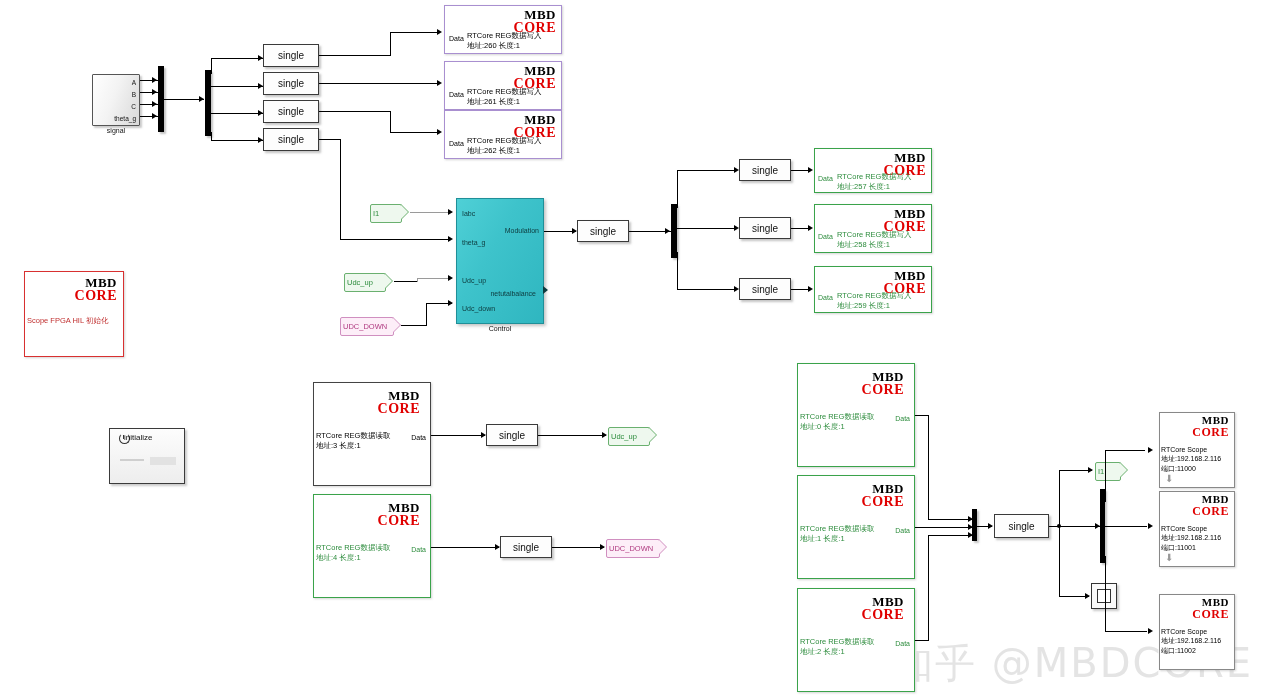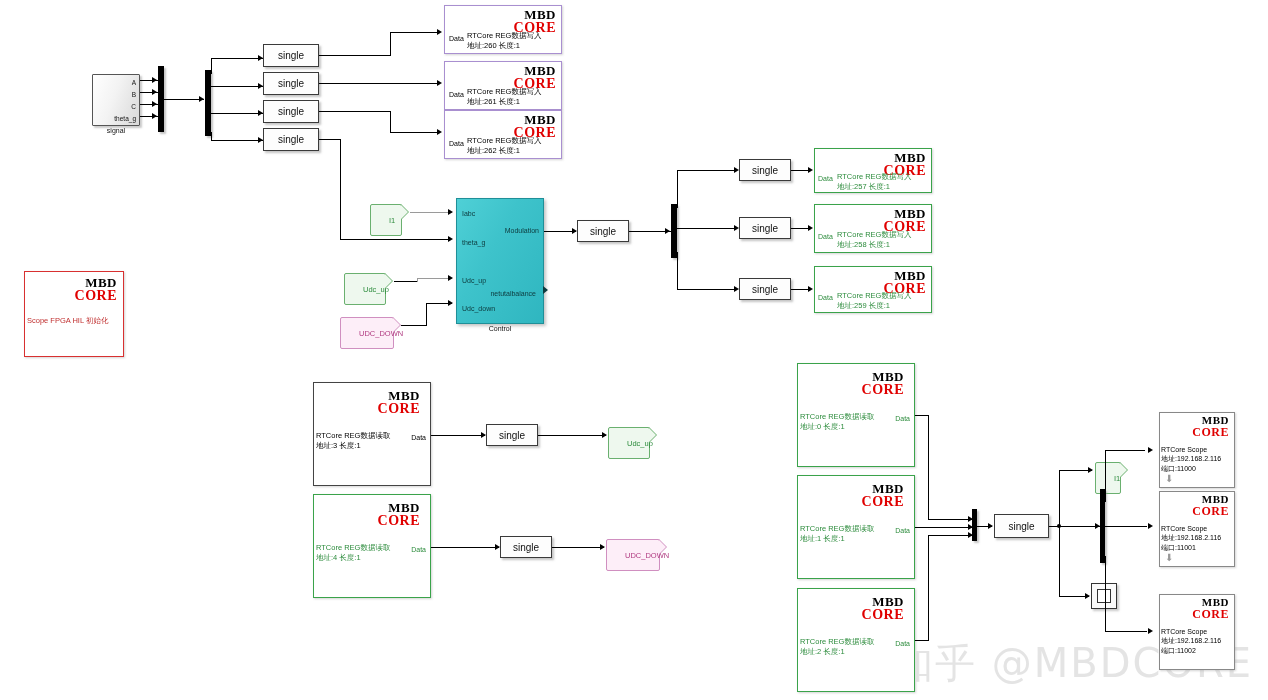--- a/index.html
+++ b/index.html
@@ -98,24 +98,24 @@
   .mux {
     position: absolute;
     background: #000;
     box-shadow: 2px 2px 2px rgba(150,150,150,0.55);
   }
 
   
   .tag {
     position: absolute;
     box-sizing: border-box;
-    height: 32px;
+    height: 19px;
     display: flex;
     align-items: center;
-    padding-left: 18px;
+    padding-left: 2px;
     font-size: 7.5px;
     background: #eef8ee;
     border: 1px solid #6ab06f;
     color: #2d8c3d;
     border-radius: 2px;
     white-space: nowrap;
   }
   .tag.pink {
     background: #fdeef8;
     border-color: #d08fc0;
@@ -457,20 +457,26 @@
 
   <div class="mbd red" style="left:24px; top:271px; width:100px; height:86px;">
     <div class="mbdlogo" style="right:6px; top:4px;">
       <span class="m">MBD</span>
       <span class="c">CORE</span>
     </div>
     <div class="mbdbody" style="top:44px; left:2px; right:2px; color:#c03030;">Scope FPGA HIL 初始化</div>
   </div>
 
 
+  <div class="fcnblk" style="left:109px; top:428px; width:76px; height:56px;">
+    <span class="fcnglyph pw"></span>
+    <div class="fcnhdr" style="left:14px; text-align:left;">initialize</div>
+    <div class="fcnline" style="left:10px; top:30px; width:24px;"></div>
+    <div class="fcnline" style="left:40px; top:28px; width:26px; height:8px; background:#e2e2e2;"></div>
+  </div>
 
   <div class="mbd white" style="left:313px; top:382px; width:118px; height:104px;">
     <div class="mbdlogo" style="right:10px; top:6px;">
       <span class="m">MBD</span>
       <span class="c">CORE</span>
     </div>
     <div class="mbdbody" style="top:48px; left:2px; right:22px;">
       <div>RTCore REG数据读取</div>
       <div>地址:3 长度:1</div>
     </div>

